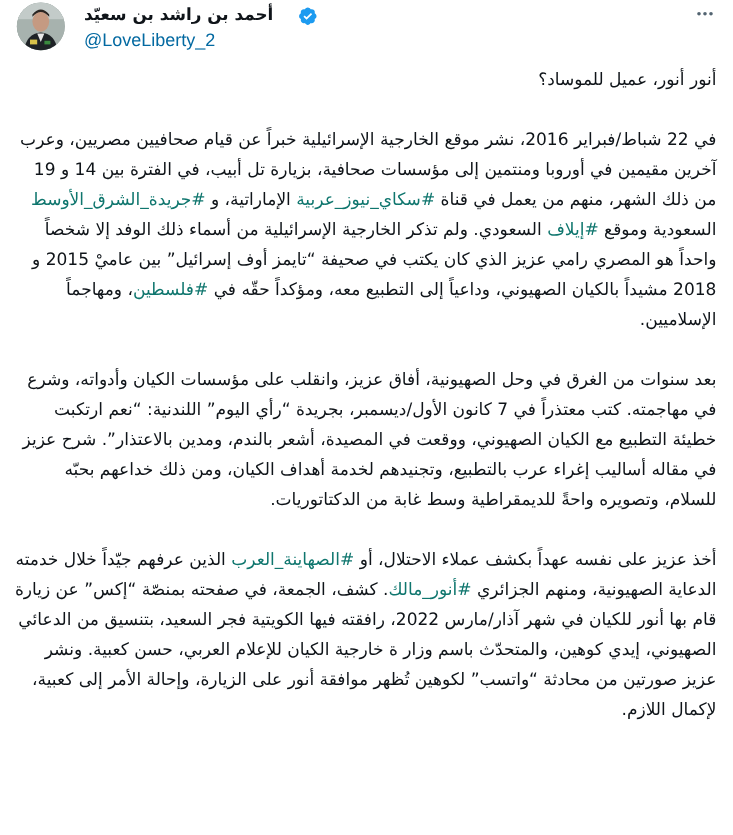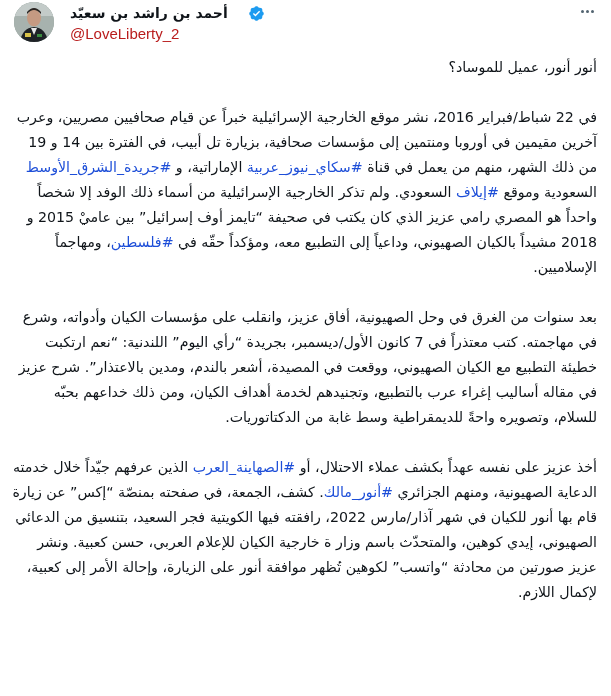--- a/index.html
+++ b/index.html
@@ -61,21 +61,21 @@
     white-space: nowrap;
   }
   .verified {
     width: 17px;
     height: 17px;
     display: inline-block;
   }
   .handle {
     font-family: "Liberation Sans", sans-serif;
     font-size: 15px;
-    color: #b91c1c;
+    color: #0369a1;
     margin-top: 2px;
   }
   .more {
     position: absolute;
     right: 0px;
     top: 2px;
     width: 20px;
     height: 14px;
     display: flex;
     align-items: center;
@@ -101,21 +101,21 @@
     font-size: 14.2px;
     line-height: 25px;
     color: #0f1419;
   }
   .para {
     margin: 0 0 25px 0;
     white-space: normal;
   }
   .para.first { margin-bottom: 25px; }
   .hashtag {
-    color: #1d4ed8;
+    color: #0f766e;
     text-decoration: none;
     cursor: pointer;
   }
 </style>
 </head>
 <body>
 
 <div class="tweet">
 
   <div class="header">

